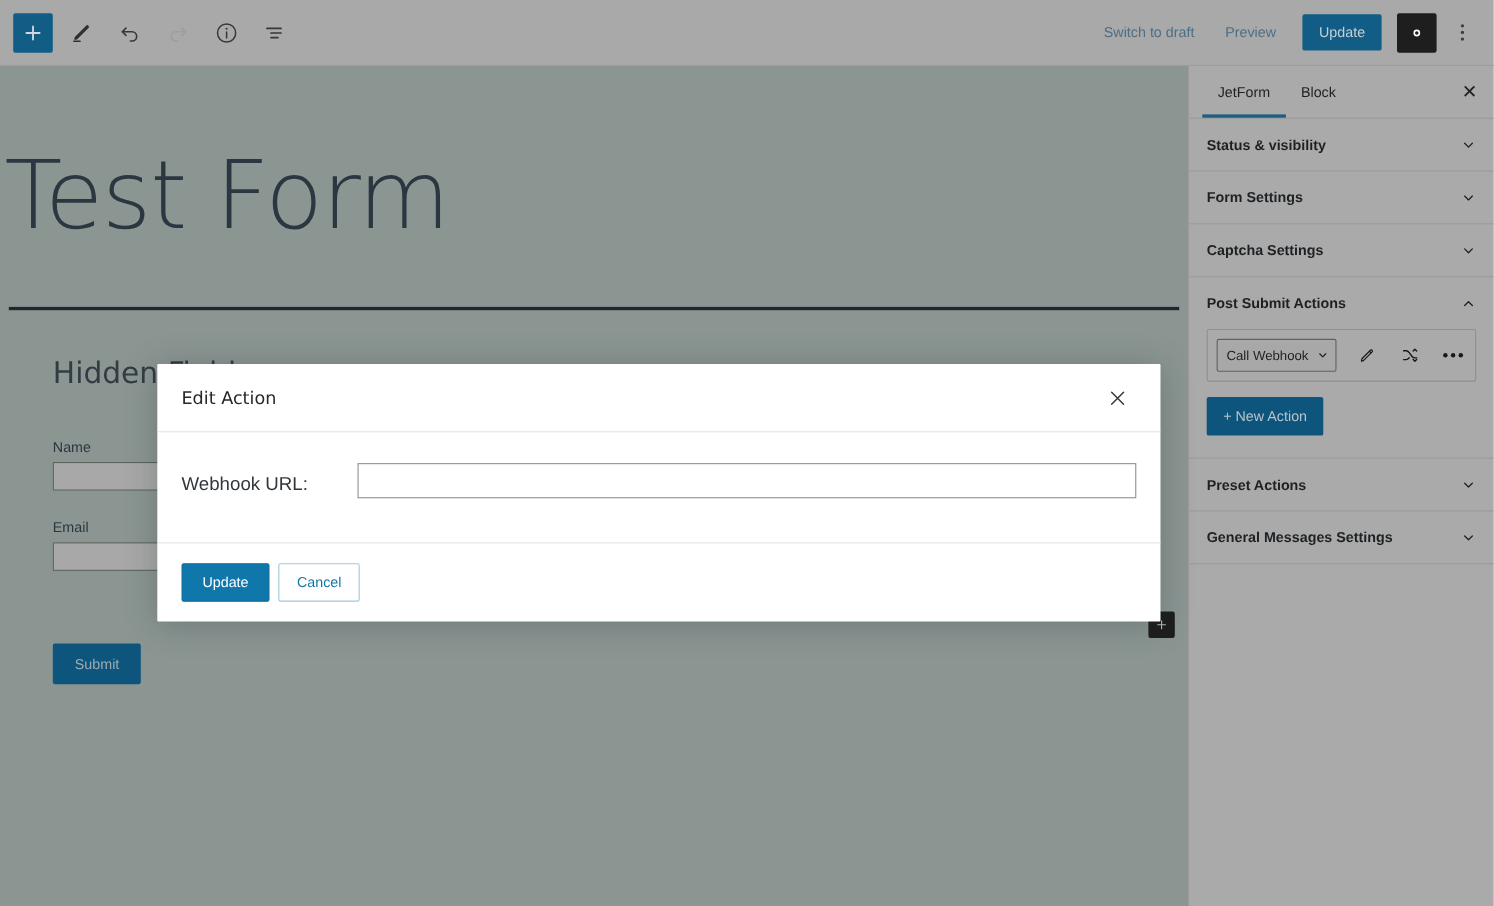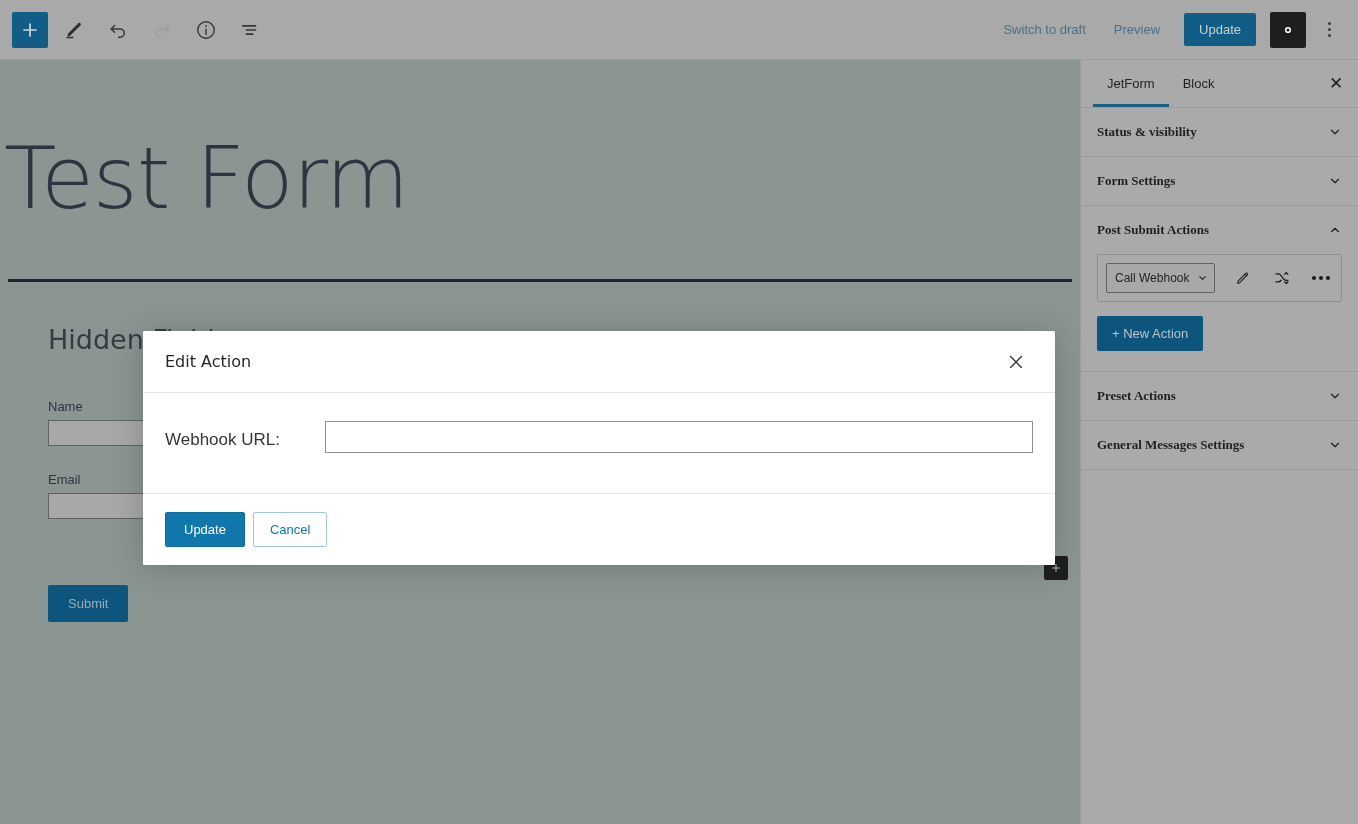--- a/index.html
+++ b/index.html
@@ -217,21 +217,20 @@
     align-items: center;
     padding: 16px 16px;
     cursor: pointer;
     user-select: none;
   }
   .panel-title {
     font-size: 13px;
     font-weight: bold;
     color: #1d2124;
     flex: 1;
-    font-family: Liberation Serif, serif;
   }
   .chev {
     width: 14px; height: 14px;
     color: #1d2124;
     flex: 0 0 auto;
   }
   .panel-body { padding: 0 16px 20px 16px; }
 
   .action-card {
     border: 1px solid #8f8f8f;
@@ -500,20 +499,28 @@
 
     <div class="panel">
       <div class="panel-head">
         <span class="panel-title">Form Settings</span>
         <svg class="chev" viewBox="0 0 24 24">
           <path d="M6 9l6 6 6-6" stroke="#1d2124" stroke-width="2" fill="none" stroke-linecap="round" stroke-linejoin="round"></path>
         </svg>
       </div>
     </div>
 
+    <div class="panel">
+      <div class="panel-head">
+        <span class="panel-title">Captcha Settings</span>
+        <svg class="chev" viewBox="0 0 24 24">
+          <path d="M6 9l6 6 6-6" stroke="#1d2124" stroke-width="2" fill="none" stroke-linecap="round" stroke-linejoin="round"></path>
+        </svg>
+      </div>
+    </div>
 
     <div class="panel">
       <div class="panel-head">
         <span class="panel-title">Post Submit Actions</span>
         <svg class="chev" viewBox="0 0 24 24">
           <path d="M6 15l6-6 6 6" stroke="#1d2124" stroke-width="2" fill="none" stroke-linecap="round" stroke-linejoin="round"></path>
         </svg>
       </div>
       <div class="panel-body">
 

